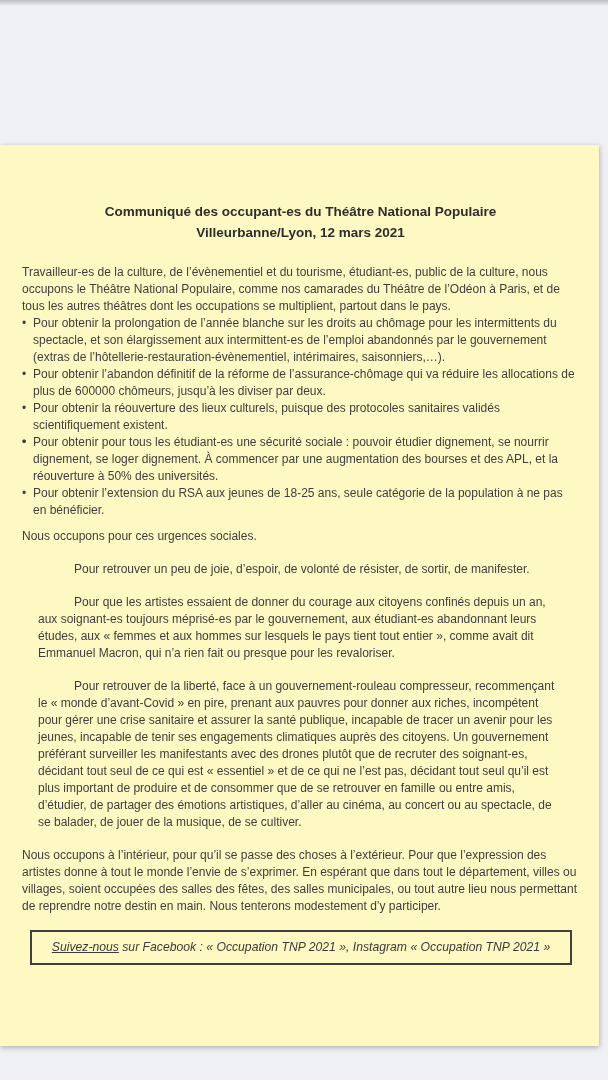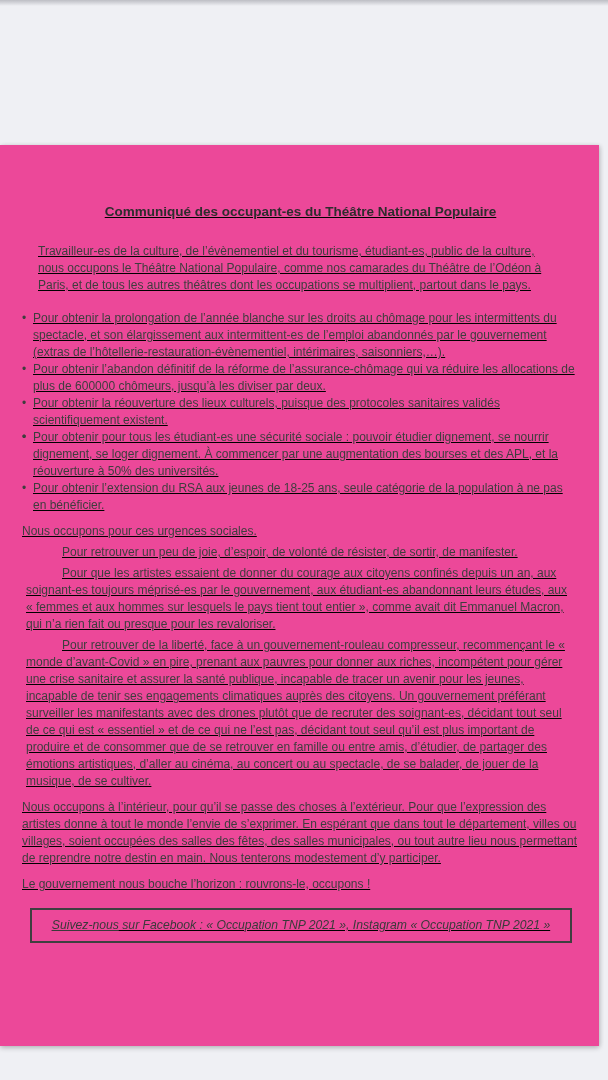--- a/index.html
+++ b/index.html
@@ -12,50 +12,49 @@
   }
   .top-strip {
     position: absolute; top: 0; left: 0;
     width: 608px; height: 6px;
     background: linear-gradient(#bdbec4, #eff0f4);
   }
   .doc-page {
     position: absolute;
     top: 145px; left: 0;
     width: 599px; height: 901px;
-    background: #ec4899;
+    background: #fef9c3;
     box-shadow: 0 2px 5px rgba(0,0,0,0.22), 2px 0 4px rgba(0,0,0,0.07);
     overflow: hidden;
-    text-decoration: underline;
   }
   .doc-content {
     padding: 56px 20px 0 22px;
     color: #3e3e3e;
     font-size: 12px;
     line-height: 17px;
   }
   .doc-title {
     text-align: center;
     font-weight: bold;
     font-size: 13.5px;
     line-height: 21px;
     color: #2d2d2d;
     margin-bottom: 21px;
   }
   p.block { margin-top: 9px; }
-  p.flow { margin: 16px; }
+  p.flow { margin: 0; }
   ul.bullet-list { list-style: none; margin: 0; }
   ul.bullet-list li {
     position: relative;
     padding-left: 11px;
   }
   ul.bullet-list li .bullet-dot {
     position: absolute; left: 0; top: 0;
   }
-  .indent-para { text-indent: 36px; margin: 4px; }
+  .indent-para { text-indent: 36px; margin: 16px; }
   .footer-box {
     margin: 15px 7px 0 8px;
     border: 2px solid #3f3f3f;
     padding: 7px 0;
     font-style: italic;
     text-align: center;
     color: #3a3a3a;
     font-size: 12.2px;
     white-space: nowrap;
   }
@@ -64,20 +63,21 @@
 </head>
 <body>
 
 <div class="top-strip"></div>
 
 <div class="doc-page">
   <div class="doc-content">
 
     <div class="doc-title">
       <div>Communiqué des occupant-es du Théâtre National Populaire</div>
+      <div>Villeurbanne/Lyon, 12 mars 2021</div>
     </div>
 
     <p class="flow">Travailleur-es de la culture, de l’évènementiel et du tourisme, étudiant-es, public de la culture, nous occupons le Théâtre National Populaire, comme nos camarades du Théâtre de l’Odéon à Paris, et de tous les autres théâtres dont les occupations se multiplient, partout dans le pays.</p>
 
 
     <ul class="bullet-list">
       <li>
         <span class="bullet-dot">•</span>
         <span>Pour obtenir la prolongation de l’année blanche sur les droits au chômage pour les intermittents du spectacle, et son élargissement aux intermittent-es de l’emploi abandonnés par le gouvernement (extras de l’hôtellerie-restauration-évènementiel, intérimaires, saisonniers,…).</span>
       </li>
@@ -103,20 +103,19 @@
     </ul>
 
     <p class="block">Nous occupons pour ces urgences sociales.</p>
 
     <p class="indent-para">Pour retrouver un peu de joie, d’espoir, de volonté de résister, de sortir, de manifester.</p>
     <p class="indent-para">Pour que les artistes essaient de donner du courage aux citoyens confinés depuis un an, aux soignant-es toujours méprisé-es par le gouvernement, aux étudiant-es abandonnant leurs études, aux « femmes et aux hommes sur lesquels le pays tient tout entier », comme avait dit Emmanuel Macron, qui n’a rien fait ou presque pour les revaloriser.</p>
     <p class="indent-para">Pour retrouver de la liberté, face à un gouvernement-rouleau compresseur, recommençant le « monde d’avant-Covid » en pire, prenant aux pauvres pour donner aux riches, incompétent pour gérer une crise sanitaire et assurer la santé publique, incapable de tracer un avenir pour les jeunes, incapable de tenir ses engagements climatiques auprès des citoyens. Un gouvernement préférant surveiller les manifestants avec des drones plutôt que de recruter des soignant-es, décidant tout seul de ce qui est « essentiel » et de ce qui ne l’est pas, décidant tout seul qu’il est plus important de produire et de consommer que de se retrouver en famille ou entre amis, d’étudier, de partager des émotions artistiques, d’aller au cinéma, au concert ou au spectacle, de se balader, de jouer de la musique, de se cultiver.</p>
 
     <p class="block">Nous occupons à l’intérieur, pour qu’il se passe des choses à l’extérieur. Pour que l’expression des artistes donne à tout le monde l’envie de s’exprimer. En espérant que dans tout le département, villes ou villages, soient occupées des salles des fêtes, des salles municipales, ou tout autre lieu nous permettant de reprendre notre destin en main. Nous tenterons modestement d’y participer.</p>
 
-    <p class="block">Le gouvernement nous bouche l’horizon : rouvrons-le, occupons !</p>
 
     <div class="footer-box">
       <span class="underlined">Suivez-nous</span><span> sur Facebook : « Occupation TNP 2021 », Instagram « Occupation TNP 2021 »</span>
     </div>
 
   </div>
 </div>
 
 </body></html>

